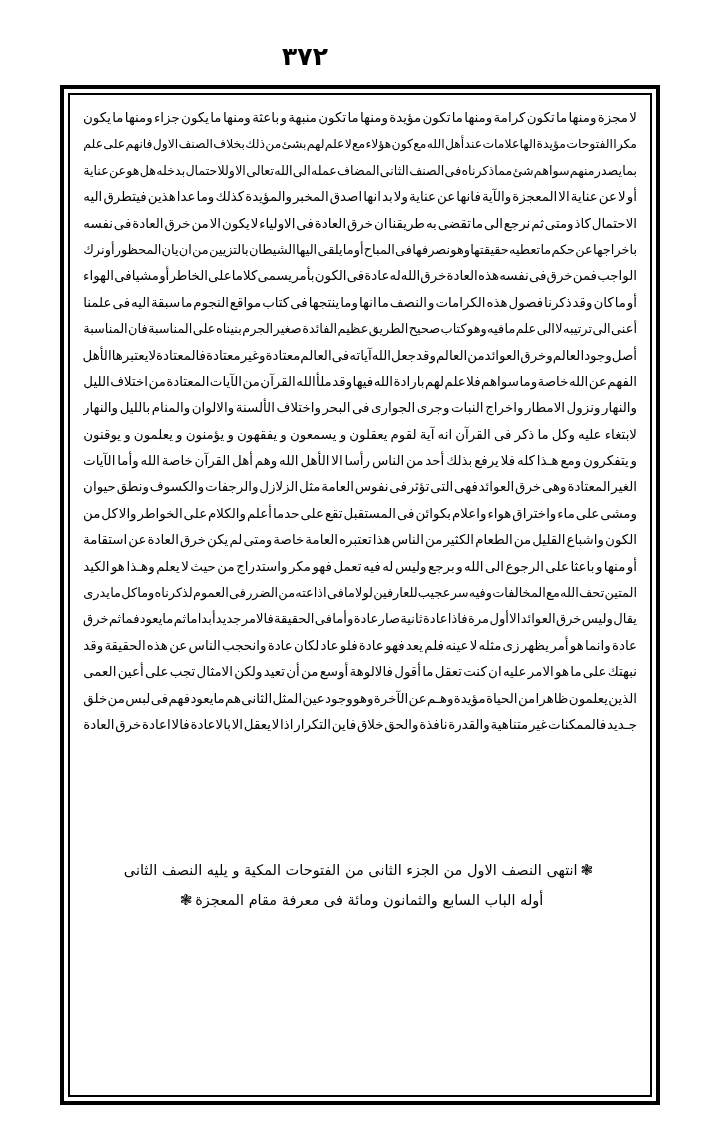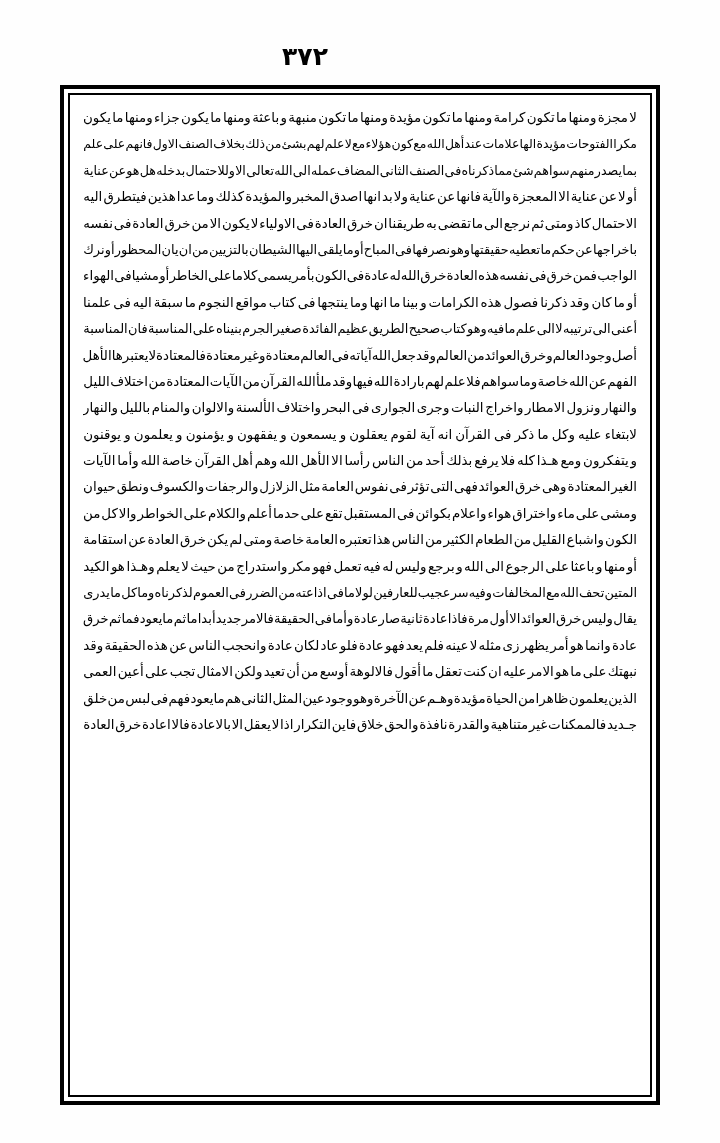--- a/index.html
+++ b/index.html
@@ -311,21 +311,21 @@
             <div class="line" style="font-size: 13.4px;">
               <span class="w">أو</span>
               <span class="w">ما</span>
               <span class="w">كان</span>
               <span class="w">وقد</span>
               <span class="w">ذكرنا</span>
               <span class="w">فصول</span>
               <span class="w">هذه</span>
               <span class="w">الكرامات</span>
               <span class="w">و</span>
-              <span class="w">بينا</span>
+              <span class="w">النصف</span>
               <span class="w">ما</span>
               <span class="w">انها</span>
               <span class="w">وما</span>
               <span class="w">ينتجها</span>
               <span class="w">فى</span>
               <span class="w">كتاب</span>
               <span class="w">مواقع</span>
               <span class="w">النجوم</span>
               <span class="w">ما</span>
               <span class="w">سبقة</span>
@@ -691,18 +691,26 @@
               <span class="w">يعقل</span>
               <span class="w">الا</span>
               <span class="w">بالاعادة</span>
               <span class="w">فالا</span>
               <span class="w">اعادة</span>
               <span class="w">خرق</span>
               <span class="w">العادة</span>
             </div>
           </div>
 
+        <div class="colophon">
+          <span class="cl">
+            <span class="orn">❃</span><span>انتهى النصف الاول  من الجزء الثانى  من الفتوحات المكية  و يليه النصف الثانى</span>
+          </span>
+          <span class="cl">
+            <span>أوله الباب السابع والثمانون ومائة  فى معرفة مقام المعجزة</span><span class="orn">❃</span>
+          </span>
+        </div>
 
       </div>
     </div>
   </div>
 
 </div>
 
 </body></html>

